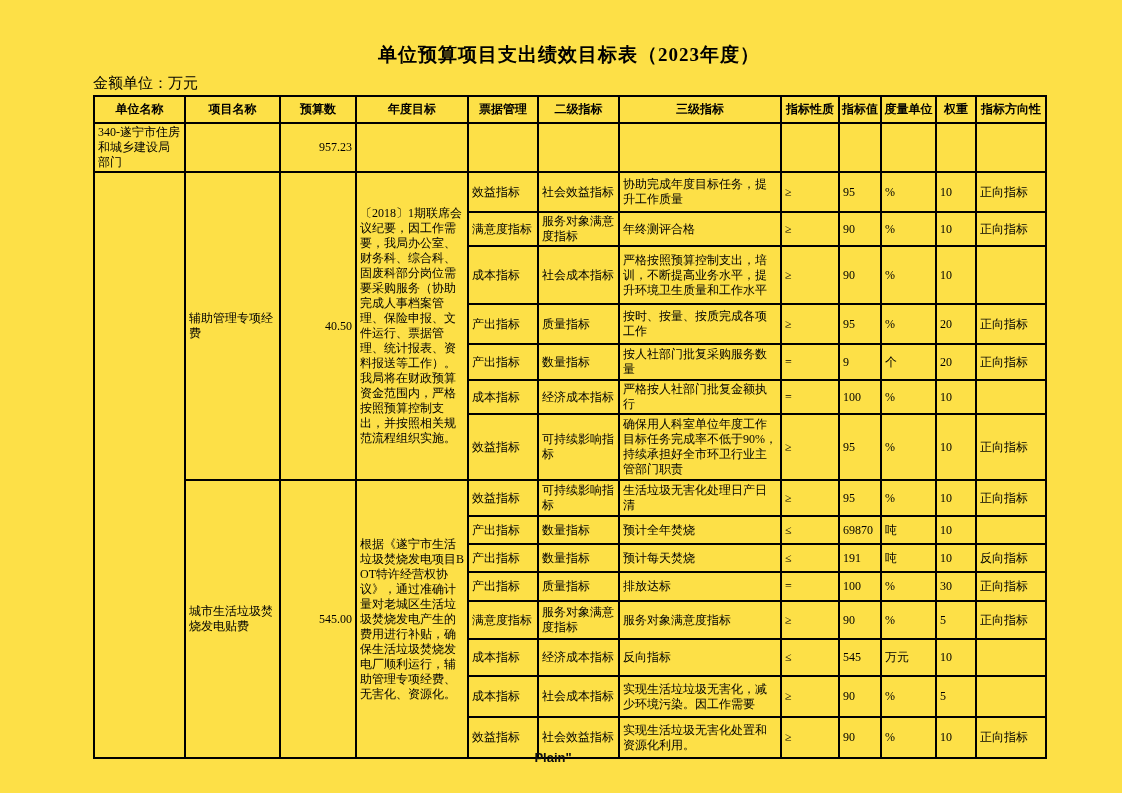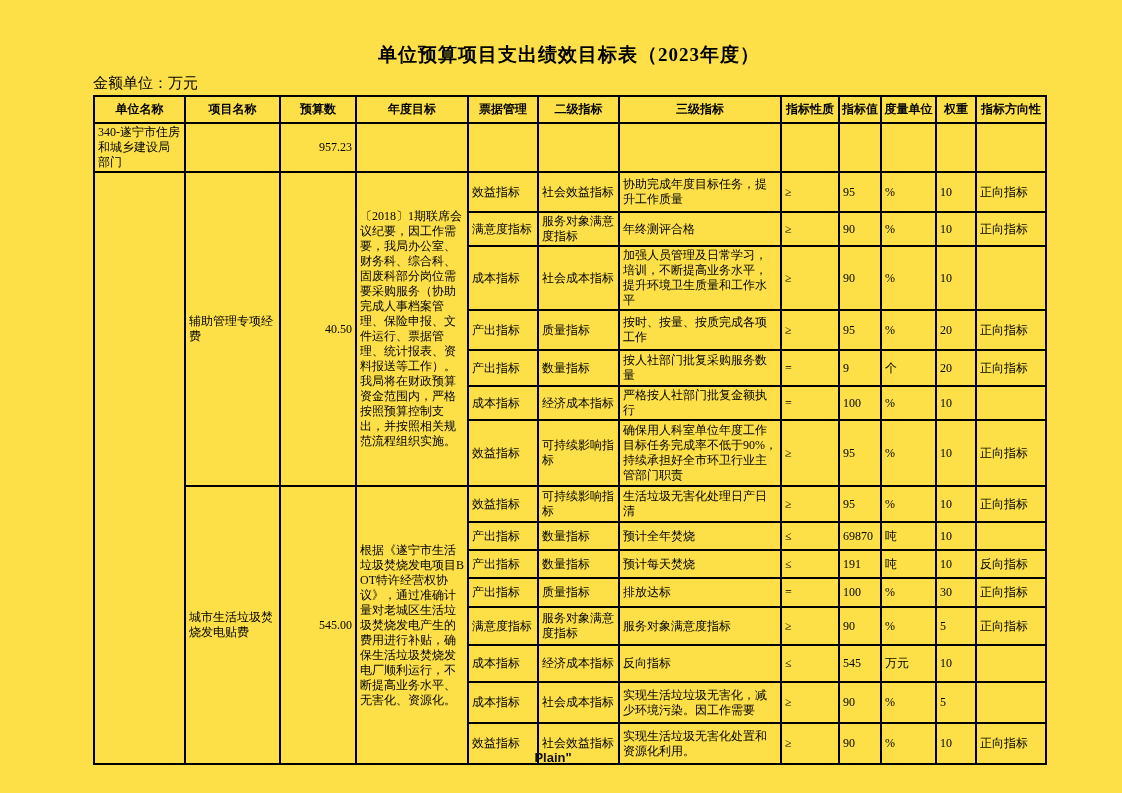--- a/index.html
+++ b/index.html
@@ -120,21 +120,21 @@
         <td>年终测评合格</td>
         <td>≥</td>
         <td>90</td>
         <td>%</td>
         <td>10</td>
         <td>正向指标</td>
       </tr>
       <tr style="height:58px">
         <td>成本指标</td>
         <td>社会成本指标</td>
-        <td>加强人员管理及日常学习，培训，不断提高业务水平，提升环境卫生质量和工作水平</td>
+        <td>严格按照预算控制支出，培训，不断提高业务水平，提升环境卫生质量和工作水平</td>
         <td>≥</td>
         <td>90</td>
         <td>%</td>
         <td>10</td>
         <td></td>
       </tr>
       <tr style="height:40px">
         <td>产出指标</td>
         <td>质量指标</td>
         <td>按时、按量、按质完成各项工作</td>
@@ -171,21 +171,21 @@
         <td>≥</td>
         <td>95</td>
         <td>%</td>
         <td>10</td>
         <td>正向指标</td>
       </tr>
 
       <tr style="height:36px">
         <td rowspan="8">城市生活垃圾焚烧发电贴费</td>
         <td rowspan="8" class="num">545.00</td>
-        <td rowspan="8" class="goal">根据《遂宁市生活垃圾焚烧发电项目BOT特许经营权协议》，通过准确计量对老城区生活垃圾焚烧发电产生的费用进行补贴，确保生活垃圾焚烧发电厂顺利运行，不断提高业务水平、无害化、资源化。</td>
+        <td rowspan="8" class="goal">根据《遂宁市生活垃圾焚烧发电项目BOT特许经营权协议》，通过准确计量对老城区生活垃圾焚烧发电产生的费用进行补贴，确保生活垃圾焚烧发电厂顺利运行，辅助管理专项经费、无害化、资源化。</td>
         <td>效益指标</td>
         <td>可持续影响指标</td>
         <td>生活垃圾无害化处理日产日清</td>
         <td>≥</td>
         <td>95</td>
         <td>%</td>
         <td>10</td>
         <td>正向指标</td>
       </tr>
       <tr style="height:28px">

